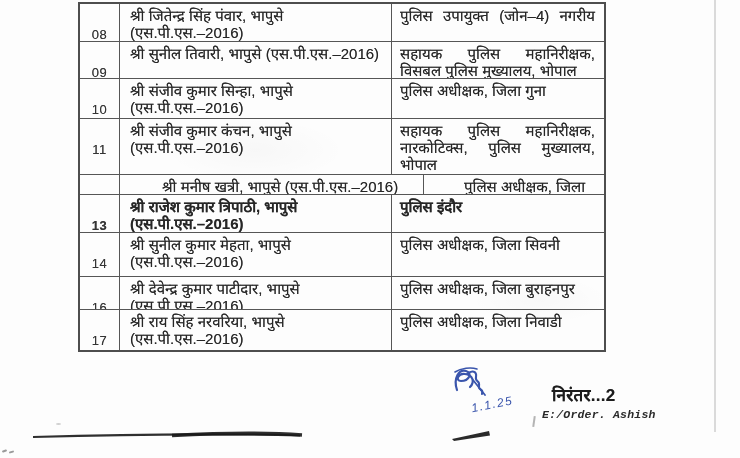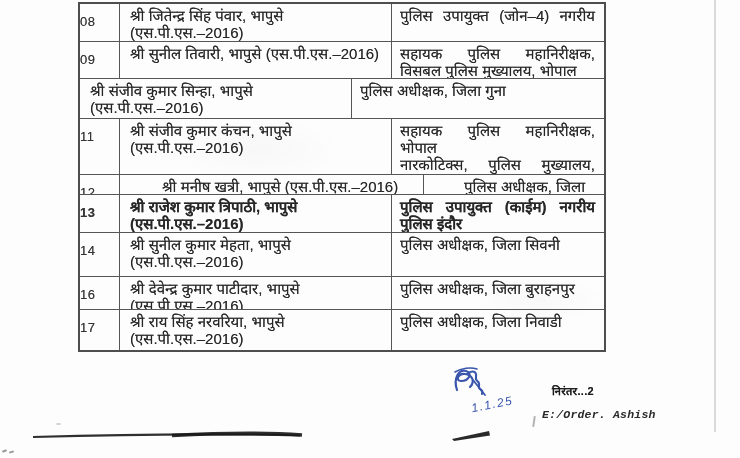--- a/index.html
+++ b/index.html
@@ -13,33 +13,33 @@
   }
   
   .officers-table{
     position:absolute;left:78px;top:2px;width:528px;
     border:2px solid #4e4e4e;box-sizing:border-box;
   }
   .t-row{display:flex;border-bottom:1.6px solid #565656;box-sizing:border-box;overflow:hidden;}
   .t-row:last-child{border-bottom:none;}
   .c-sno{
     width:40px;flex:0 0 40px;border-right:1.6px solid #565656;box-sizing:border-box;
-    padding-top:10px;font-size:13px;color:#343434;letter-spacing:.5px;
+    text-align:center;padding-top:23px;font-size:13px;color:#343434;letter-spacing:.5px;
     text-shadow:0 0 .4px rgba(0,0,0,.5);
   }
   .c-name{
     width:272px;flex:0 0 272px;border-right:1.6px solid #565656;box-sizing:border-box;
     padding:3px 6px 0 10px;overflow:hidden;
   }
   .c-post{flex:1;padding:3px 9px 0 8px;box-sizing:border-box;overflow:hidden;}
   .tline{font-size:15px;line-height:17px;text-shadow:0 0 .5px rgba(25,25,25,.55);}
   .just{text-align:justify;text-align-last:justify;}
   
   .continuation{
-    position:absolute;left:552px;top:383px;font-size:11px;font-weight:700;color:#1d1d1d;
+    position:absolute;left:552px;top:383px;font-size:17px;font-weight:700;color:#1d1d1d;
     text-shadow:0 0 .5px rgba(0,0,0,.55);letter-spacing:.3px;
   }
   .fileref{
     position:absolute;left:542px;top:408px;font-size:11.5px;font-weight:700;font-style:italic;
     font-family:Liberation Mono, monospace;color:#2b2b2b;letter-spacing:.2px;
   }
   .sig{position:absolute;left:443px;top:362px;width:120px;height:56px;}
   
   .page-edge{position:absolute;left:714px;top:0;width:2px;height:432px;background:#dadada;}
   .artifacts{position:absolute;left:0;top:420px;width:740px;height:38px;}
@@ -71,60 +71,60 @@
       <div class="c-name">
           <div class="tline">श्री सुनील तिवारी, भापुसे (एस.पी.एस.–2016)</div>
         </div>
       <div class="c-post">
           <div class="tline just">सहायक पुलिस महानिरीक्षक,</div>
           <div class="tline">विसबल पुलिस मुख्यालय, भोपाल</div>
         </div>
     </div>
 
     <div class="t-row" style="height: 40px;">
+      <div class="c-sno">10</div>
       <div class="c-name">
           <div class="tline">श्री संजीव कुमार सिन्हा, भापुसे</div>
           <div class="tline">(एस.पी.एस.–2016)</div>
         </div>
       <div class="c-post">
           <div class="tline">पुलिस अधीक्षक, जिला गुना</div>
         </div>
     </div>
 
     <div class="t-row" style="height: 56px;">
       <div class="c-sno">11</div>
       <div class="c-name">
           <div class="tline">श्री संजीव कुमार कंचन, भापुसे</div>
           <div class="tline">(एस.पी.एस.–2016)</div>
         </div>
       <div class="c-post">
           <div class="tline just">सहायक पुलिस महानिरीक्षक,</div>
+          <div class="tline just">नारकोटिक्स, पुलिस मुख्यालय,</div>
           <div class="tline">भोपाल</div>
-          <div class="tline just">नारकोटिक्स, पुलिस मुख्यालय,</div>
         </div>
     </div>
 
     <div class="t-row" style="height: 20px; gap: 32px;">
       <div class="c-sno">12</div>
       <div class="c-name">
           <div class="tline">श्री मनीष खत्री, भापुसे (एस.पी.एस.–2016)</div>
         </div>
       <div class="c-post">
           <div class="tline">पुलिस अधीक्षक, जिला सिंगरौली</div>
         </div>
     </div>
 
     <div class="t-row" style="height: 38px; font-weight: bold;">
       <div class="c-sno">13</div>
       <div class="c-name">
           <div class="tline">श्री राजेश कुमार त्रिपाठी, भापुसे</div>
           <div class="tline">(एस.पी.एस.–2016)</div>
         </div>
       <div class="c-post">
-          <div class="tline just">पुलिस उपायुक्त (काईम) नगरीय</div>
           <div class="tline">पुलिस इंदौर</div>
         </div>
     </div>
 
     <div class="t-row" style="height: 44px;">
       <div class="c-sno">14</div>
       <div class="c-name">
           <div class="tline">श्री सुनील कुमार मेहता, भापुसे</div>
           <div class="tline">(एस.पी.एस.–2016)</div>
         </div>

